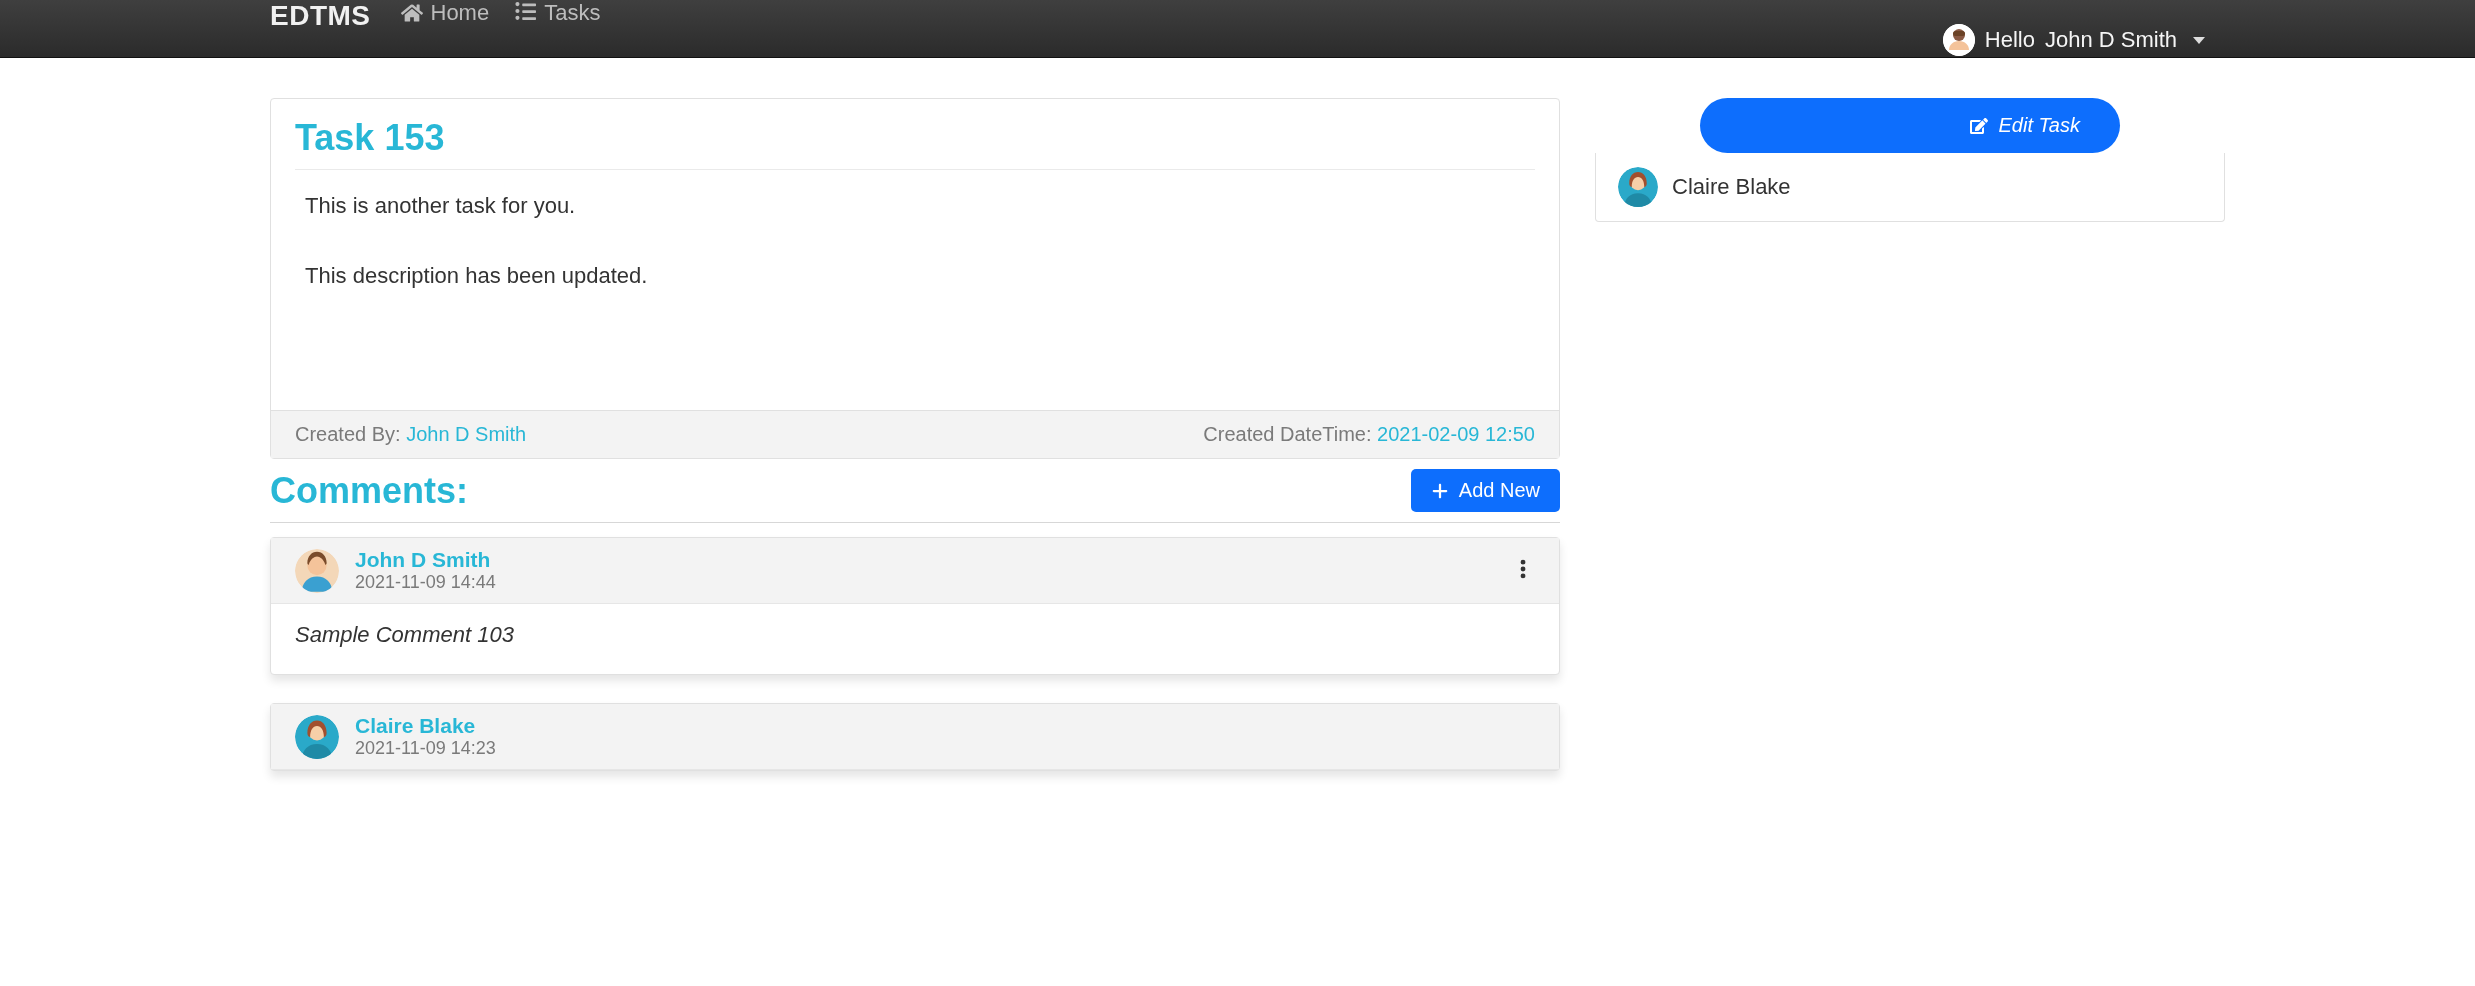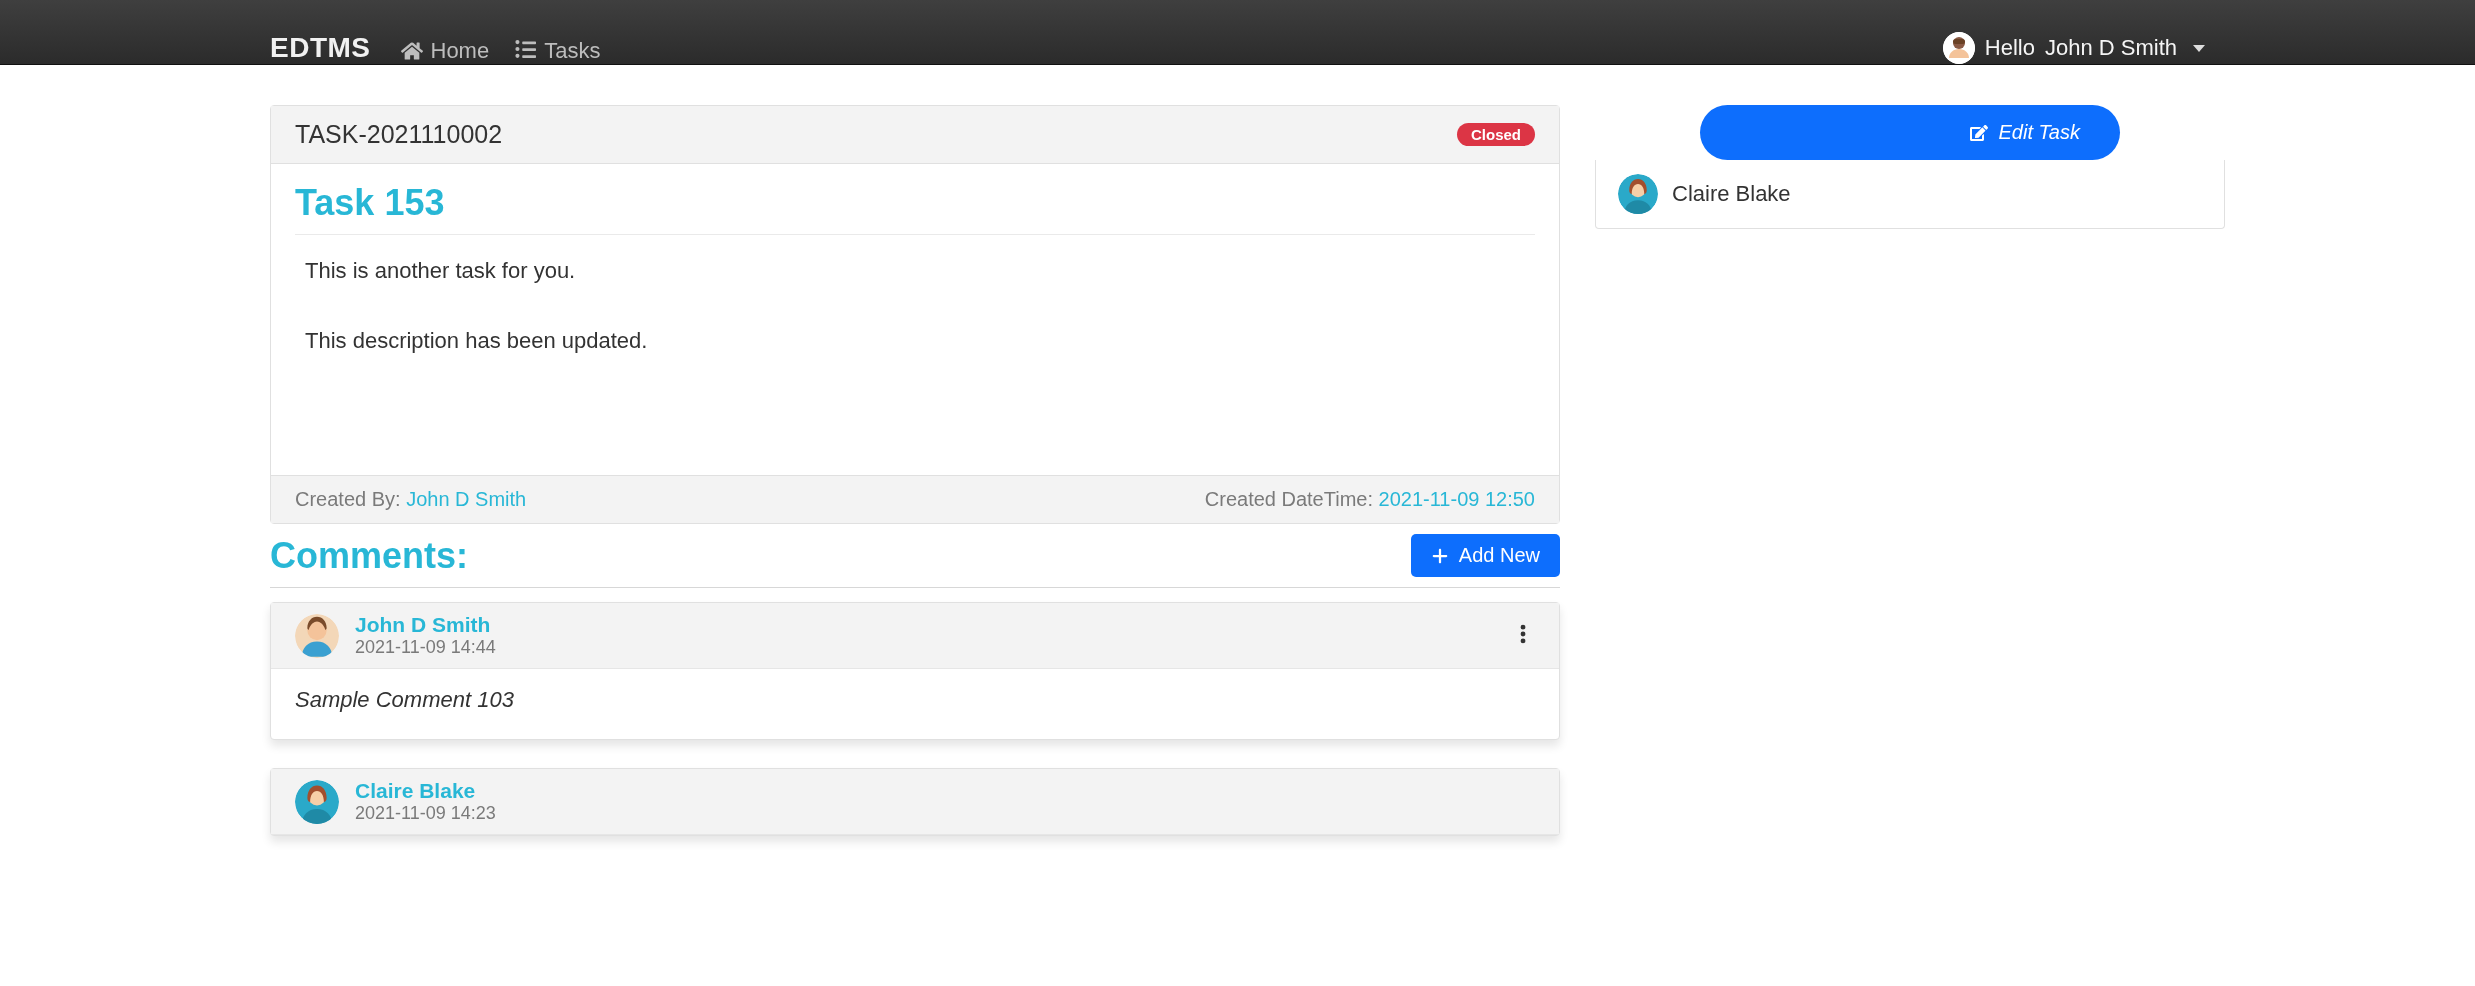--- a/index.html
+++ b/index.html
@@ -1,23 +1,23 @@
 <!DOCTYPE html>
 <html><head>
 <meta charset="utf-8">
 <style>
   * { box-sizing: border-box; margin: 0; padding: 0; }
   html, body { width: 2475px; height: 986px; font-family: "Segoe UI", Arial, sans-serif; background:#fff; color:#333; }
   
   .navbar {
-    height: 65px;
+    height: 58px;
     background: linear-gradient(#3f3f3f, #2b2b2b);
     border-bottom: 1px solid #111;
     display:flex;
-    align-items:flex-end;
+    align-items:flex-start;
     padding: 0 270px;
   }
   .brand { color:#f1f1f1; font-size:28px; font-weight:600; margin-right:30px; letter-spacing:0.5px; }
   .nav-link { color:#bdbdbd; font-size:22px; display:inline-flex; align-items:center; gap:8px; margin-right:25px; cursor:pointer; }
   .nav-spacer { flex:1; }
   .user-menu { display:flex; align-items:center; gap:10px; color:#f5f5f5; font-size:22px; cursor:pointer;margin-top:24px; }
   .avatar-small { width:32px; height:32px; border-radius:50%; background:#fff; display:flex; align-items:center; justify-content:center; overflow:hidden; }
   .caret-down { width:0; height:0; border-left:6px solid transparent; border-right:6px solid transparent; border-top:7px solid #ddd; margin-left:6px; }
 
   
@@ -107,35 +107,31 @@
     <span>Hello </span>
       <span>John D Smith</span>
     <span class="caret-down"></span>
   </div>
 </div>
 
 <div class="page">
 
   <div class="main-col">
     <div class="card">
-      <div class="card-header">
-        <span>TASK-2021110002</span>
-        <span class="badge-closed">Closed</span>
-      </div>
       <div class="task-title">Task 153</div>
       <div class="title-underline"></div>
       <div class="task-desc">This is another task for you.
 
 This description has been updated.</div>
       <div class="card-footer">
         <div>
           <span>Created By: </span><span class="link">John D Smith</span>
         </div>
         <div>
-          <span>Created DateTime: </span><span class="link">2021-11-09 12:50</span>
+          <span>Created DateTime: </span><span class="link">2021-02-09 12:50</span>
         </div>
       </div>
     </div>
 
     <div class="comments-row">
       <div class="comments-title">Comments:</div>
       <button class="btn">
         <svg class="icon-sm" viewBox="0 0 448 512">
             <path d="M432 256c0 17.7-14.3 32-32 32H256v144c0 17.7-14.3 32-32 32s-32-14.3-32-32V288H48c-17.7 0-32-14.3-32-32s14.3-32 32-32h144V80c0-17.7 14.3-32 32-32s32 14.3 32 32v144h144c17.7 0 32 14.3 32 32z"></path>
           </svg>

